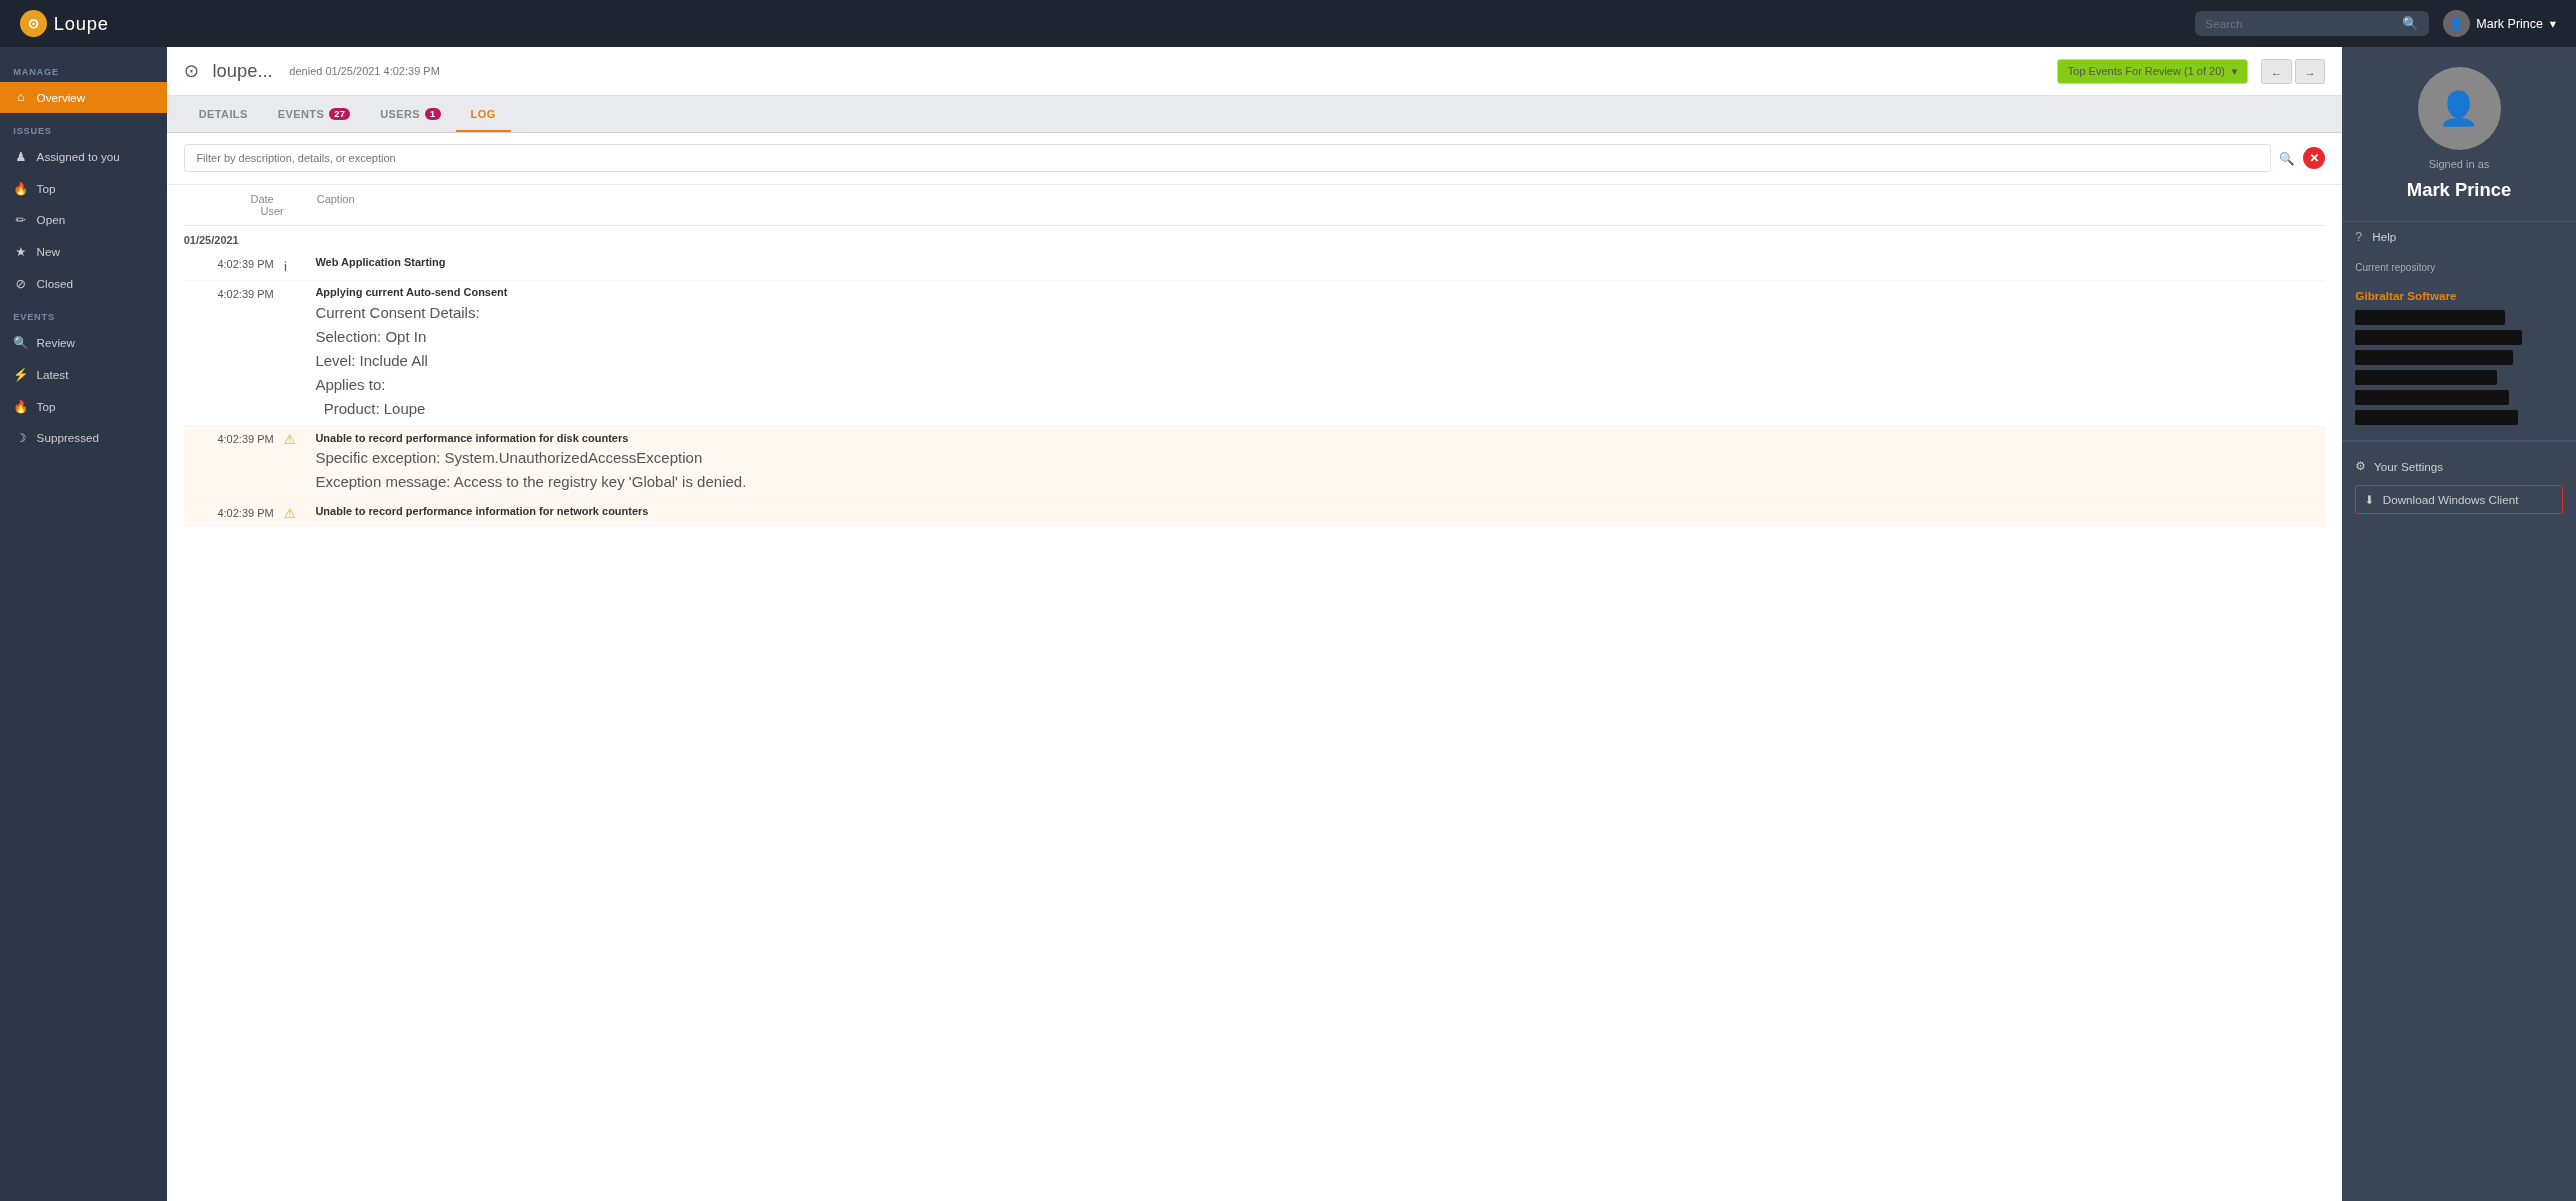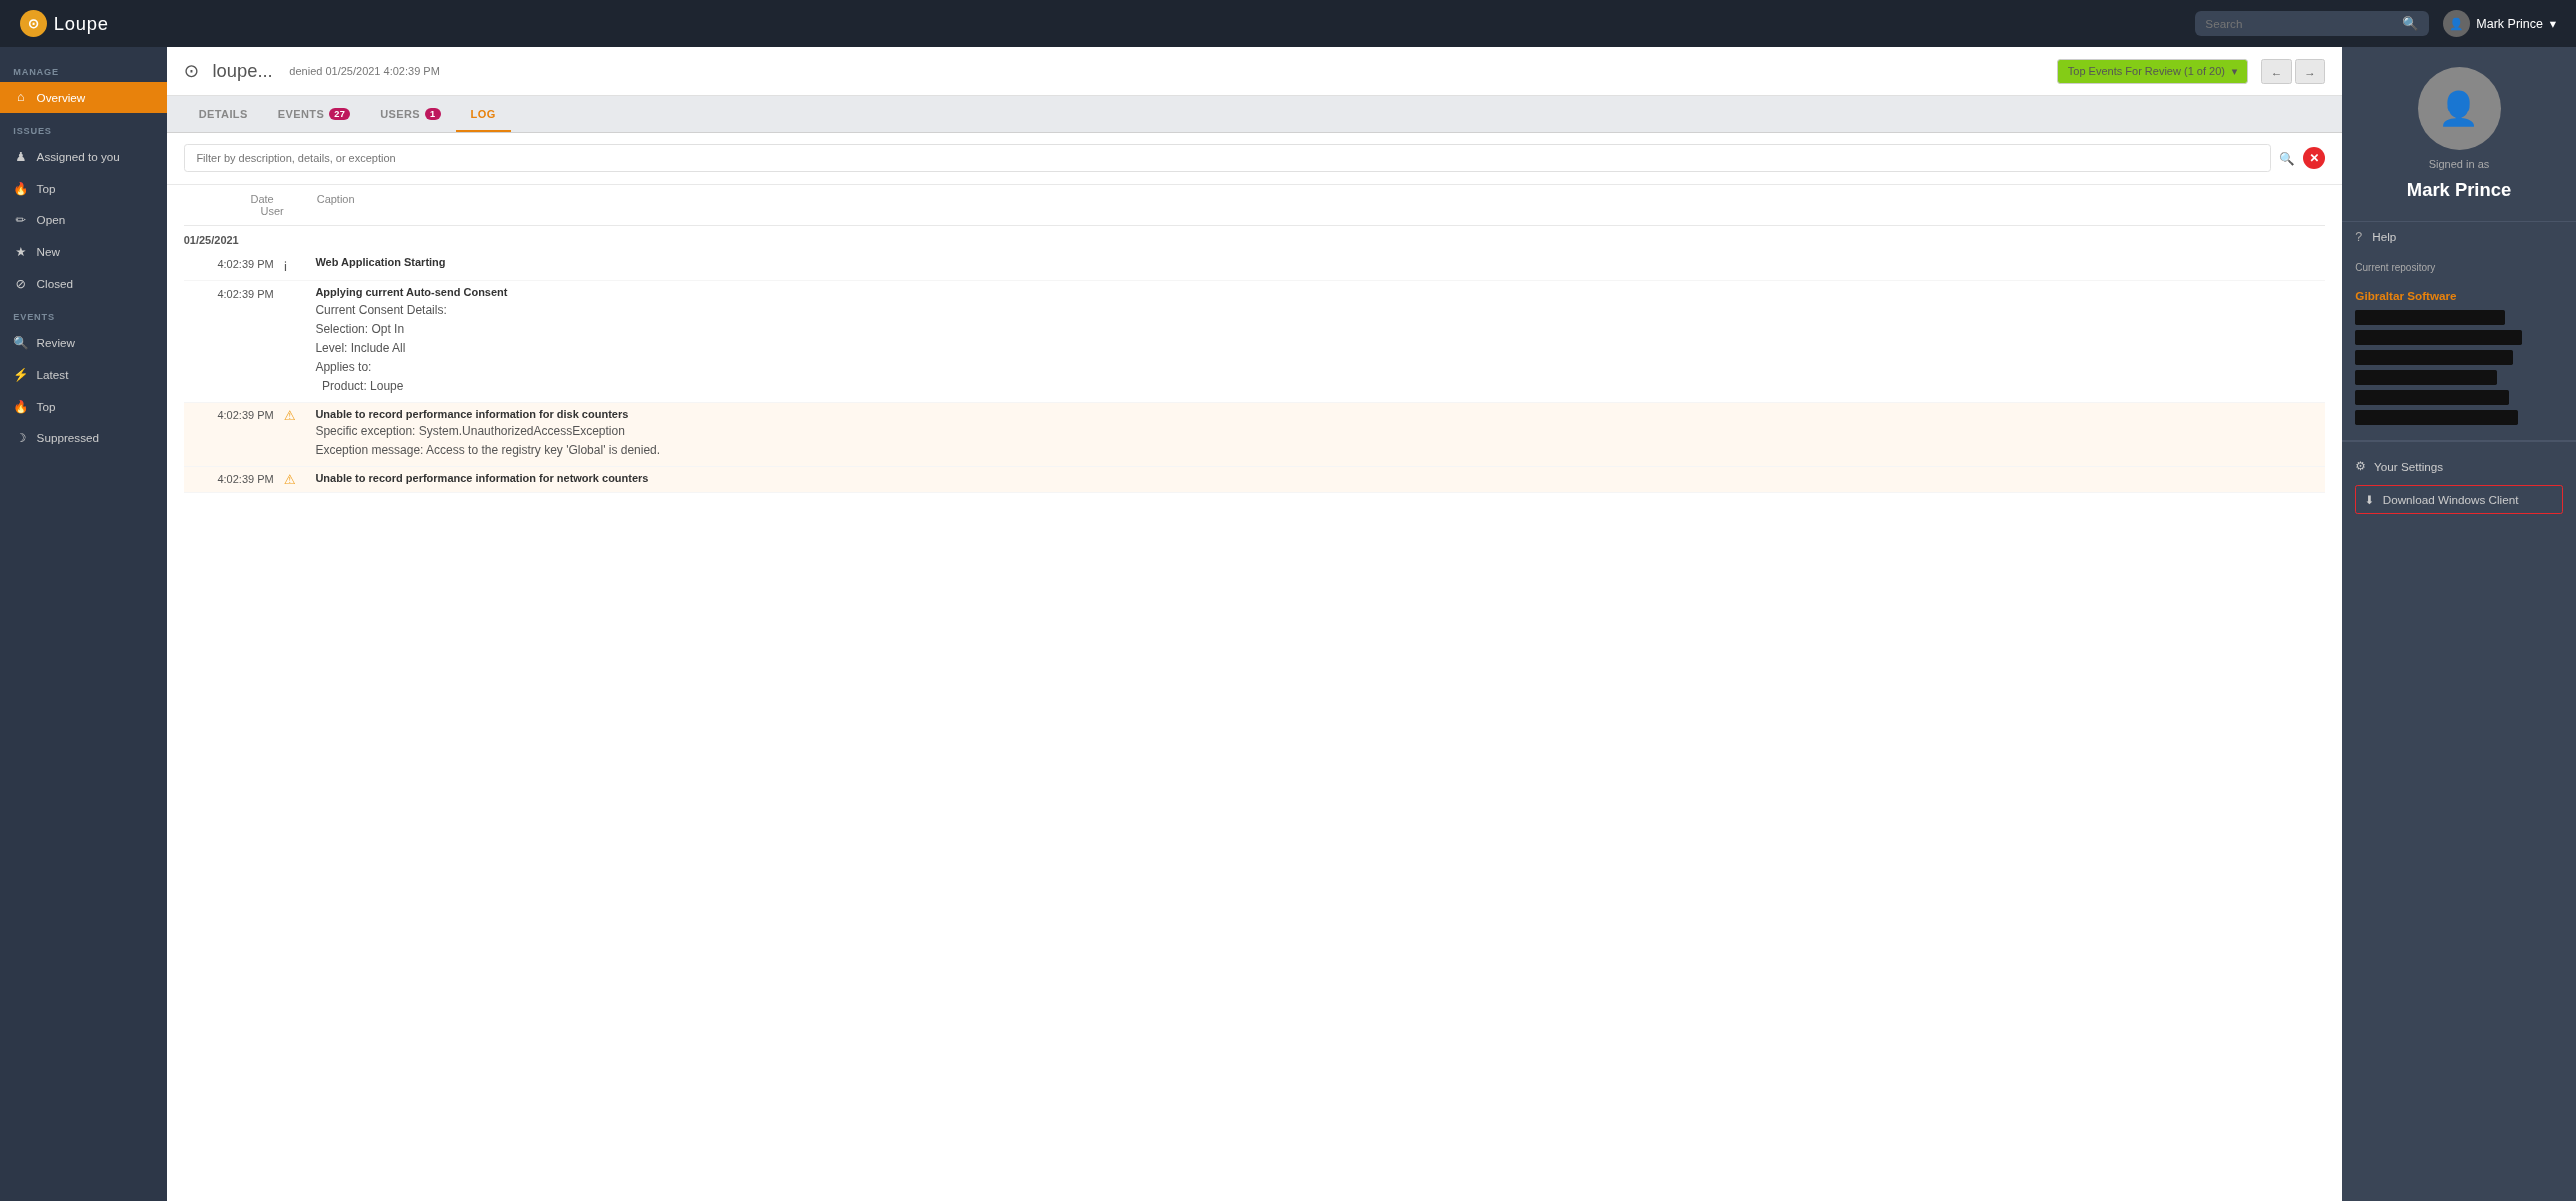--- a/index.html
+++ b/index.html
@@ -280,21 +280,21 @@
       align-items: start;
       padding: 5px 0;
       border-bottom: 0.8px solid #f5f5f5;
       font-size: 11px;
     }
     .log-row.warning-row { background: #fff8f0; }
     .log-time { text-align: right; color: #555; padding-right: 10px; padding-top: 1.7px; }
     .log-row-icon { font-size: 13.3px; padding-top: 0.8px; }
     .log-caption-area { padding-left: 6.7px; }
     .log-caption-bold { font-weight: 700; color: #333; }
-    .log-caption-sub { color: #555; font-size: 12px; line-height: 1.6; margin-top: 2.5px; }
+    .log-caption-sub { color: #555; font-size: 15px; line-height: 1.6; margin-top: 2.5px; }
     .log-user-col { color: #555; text-align: right; }
 
     
     .right-panel {
       width: 234px;
       background: #3a4556;
       display: flex;
       flex-direction: column;
       overflow: hidden;
       flex-shrink: 0;

